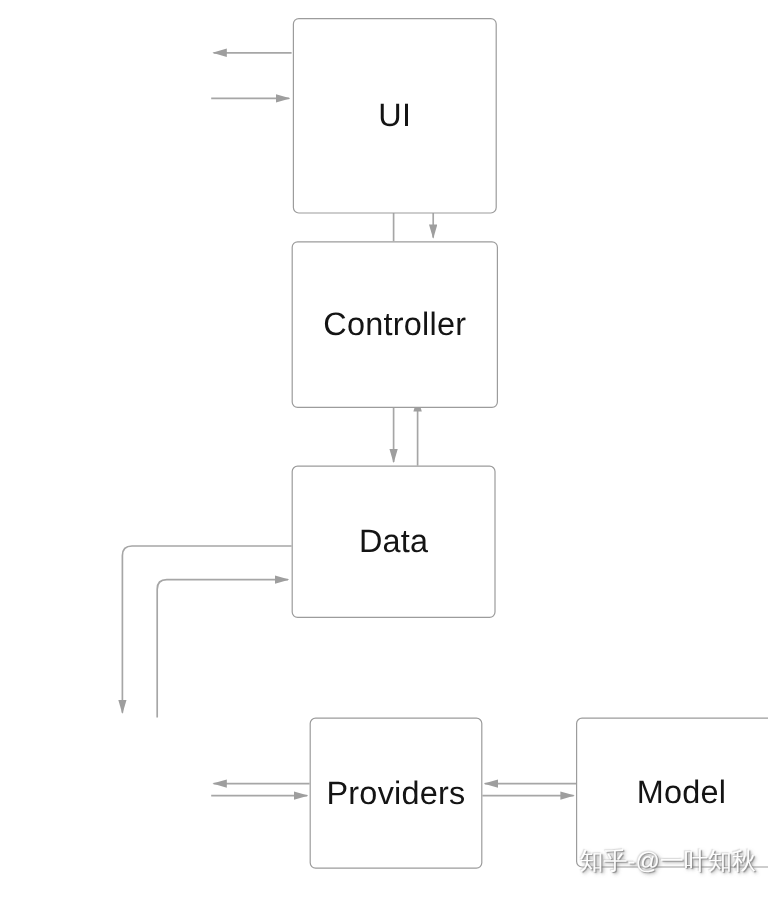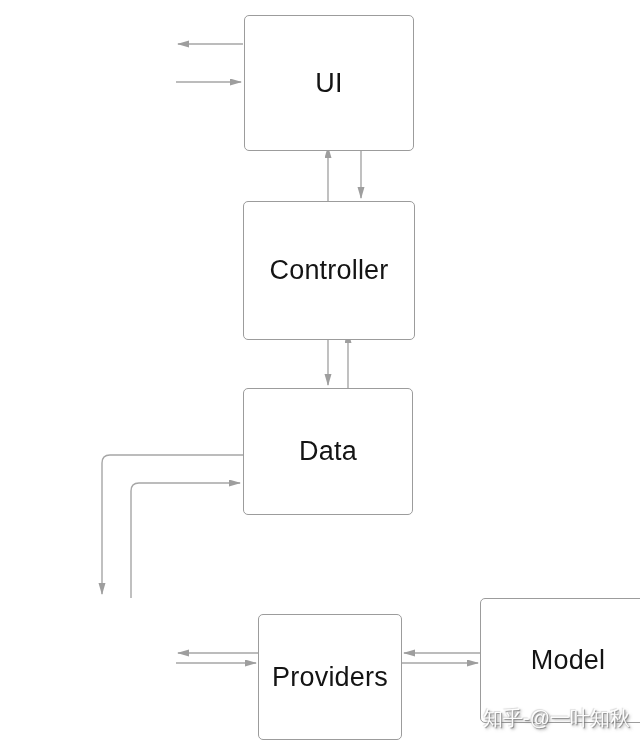--- a/index.html
+++ b/index.html
@@ -83,34 +83,34 @@
 
       <line x1="258" y1="653" x2="178" y2="653" marker-end="url(#ah)"></line>
       <line x1="176" y1="663" x2="256" y2="663" marker-end="url(#ah)"></line>
 
       <line x1="480" y1="653" x2="404" y2="653" marker-end="url(#ah)"></line>
       <line x1="402" y1="663" x2="478" y2="663" marker-end="url(#ah)"></line>
     </g>
   </svg>
 
 
-  <div class="node" style="left:244px; top:15px; width:170px; height:136px;align-items:center;">
+  <div class="node" style="left:244px; top:15px; width:170px; height:163px;align-items:center;">
     <span class="label">UI</span>
   </div>
 
   <div class="node" style="left:243px; top:201px; width:172px; height:139px;">
     <span class="label">Controller</span>
   </div>
 
   <div class="node" style="left:243px; top:388px; width:170px; height:127px;">
     <span class="label">Data</span>
   </div>
 
 
-  <div class="node" style="left:258px; top:598px; width:144px; height:126px;margin-top:16px;">
+  <div class="node" style="left:258px; top:598px; width:144px; height:126px;">
     <span class="label">Providers</span>
   </div>
 
   <div class="node" style="left:480px; top:598px; width:176px; height:125px;">
     <span class="label">Model</span>
   </div>
 
   <div class="watermark">知乎-@一叶知秋</div>
 
 </div>

